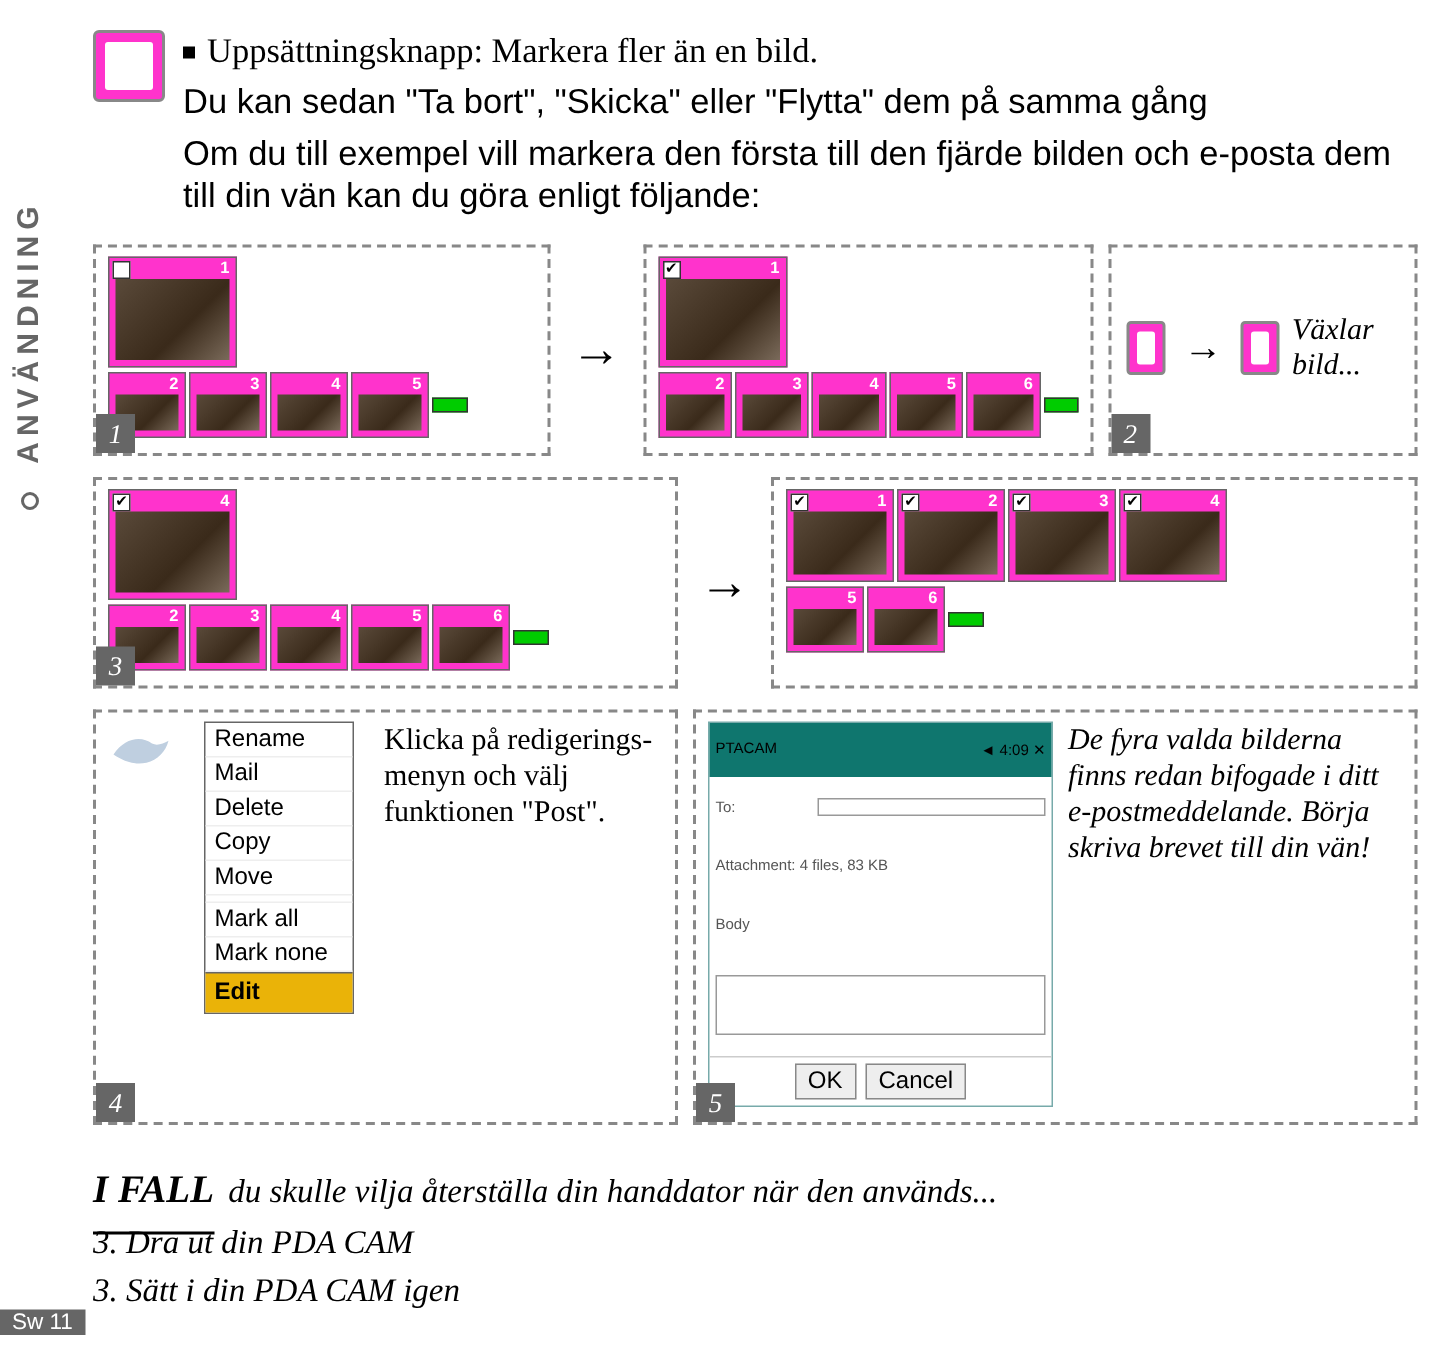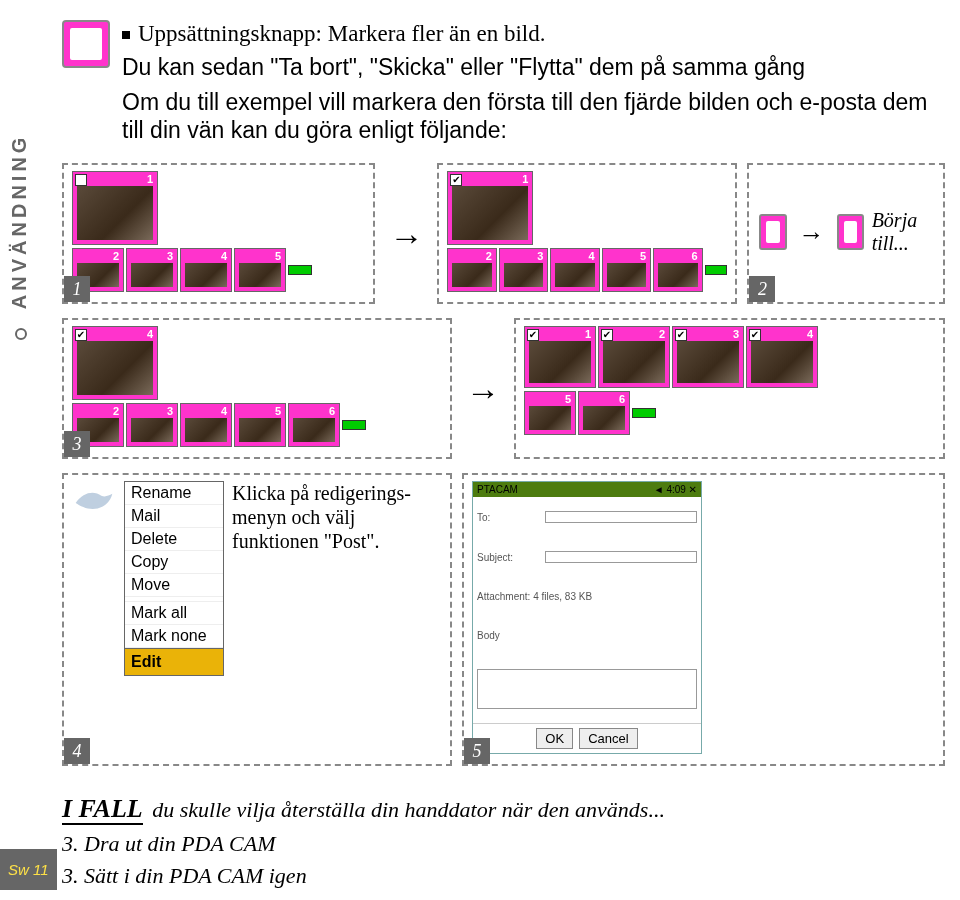--- a/index.html
+++ b/index.html
@@ -133,41 +133,40 @@
     width:44px; height:44px;
     display:inline-block;
     position:relative;
   }
   .dove svg { width:44px; height:44px; }
   
   .step4-text { font-size:20px; font-family: Georgia, "Comic Sans MS", cursive; width:180px; line-height:1.2; }
   
   
   .email-box { width:230px; background:#fff; border:1px solid #7aa; font-size:11px; }
-  .email-title { background:#4d7c0f; display:flex; justify-content:space-between; padding:2px 4px; font-size:10px;}
+  .email-title { background:#0f766e; display:flex; justify-content:space-between; padding:12px 4px; font-size:10px;}
   .email-row { display:flex; gap:4px; padding:14px 4px; align-items:center; }
   .email-row label { width:64px; color:#555; font-size:10px;}
   .email-input { flex:1; height:12px; border:1px solid #999; background:#fff; }
   .email-body { height:40px; }
   .email-btns { display:flex; gap:6px; justify-content:center; padding:4px; border-top:1px solid #ccc;}
-  .email-btn { border:1px solid #888; background:#eee; font-size:13px; padding:2px 8px; }
+  .email-btn { border:1px solid #888; background:#eee; font-size:16px; padding:2px 8px; }
   
   .step5-text { font-size:20px; font-style:italic; font-family: Georgia, "Comic Sans MS", cursive; width:220px; line-height:1.2; }
   
   
   .ifail { margin-top: 24px; font-size:22px; font-style:italic; font-family: Georgia, "Comic Sans MS", cursive; line-height:1.45;}
-  .ifail .headword { font-weight:bold; font-size:26px; border-bottom:2px solid #000; font-style:italic; padding-bottom:0; margin-right:4px;}
+  .ifail .headword { font-weight:bold; font-size:26px; border-bottom:2px solid #000; font-style:italic; padding-bottom:14px; margin-right:4px;}
   
   .pagenum {
     position:absolute;
     left:0; bottom:10px;
-    background:#666; color:#fde047;
+    background:#666; color:#ffffff;
     font-size:15px;
-    padding:12px 8px;
-    font-style:italic;
+    padding:0 8px;
   }
 </style>
 </head>
 <body>
 
 <div class="sidebar-text">
   <span class="sidebar-circle"></span>
   <span>ANVÄNDNING</span>
 </div>
 
@@ -236,21 +235,21 @@
                 </div>
               <div class="batt"></div>
             </div>
           </div>
         </div>
       </div>
       <div class="panel" style="flex:1; display:flex; align-items:center; gap:6px;">
         <span class="mini-icon"></span>
         <span class="arrow" style="font-size:26px;">→</span>
         <span class="mini-icon"></span>
-        <span class="toggle-note">Börja till...</span>
+        <span class="toggle-note">Växlar bild...</span>
         <div class="num-badge">2</div>
       </div>
     </div>
 
     <div class="row">
       <div class="panel" style="width:390px;">
         <div>
           <div class="thumb big">
               <div class="chk">✔</div>
               <div class="idx">4</div>
@@ -302,21 +301,21 @@
             </div>
           <div class="thumb small">
               <div class="idx">6</div>
             </div>
           <div class="batt"></div>
         </div>
       </div>
     </div>
 
     <div class="row">
-      <div class="panel" style="width:390px; display:flex; gap:8px; align-items:flex-start;">
+      <div class="panel" style="width:390px; display:flex; gap:20px; align-items:flex-start;">
         <span class="dove">
           <svg viewBox="0 0 24 24">
               <path fill="#bfcfe0" d="M2 12c4-6 10-7 14-4 2 1 4 0 6-1-1 4-4 7-8 8-5 1-9-1-12-3z"></path>
             </svg>
         </span>
         <div class="menu-box">
           <div>Rename</div>
           <div>Mail</div>
           <div>Delete</div>
           <div>Copy</div>
@@ -334,37 +333,34 @@
         <div class="email-box">
           <div class="email-title">
             <span>PTACAM</span>
             <span>◄ 4:09  ✕</span>
           </div>
           <div class="email-row">
               <label>To:</label>
               <div class="email-input"></div>
             </div>
           <div class="email-row">
-              <label>Subject:</label>
-              <div class="email-input"></div>
-            </div>
-          <div class="email-row">
               <label style="width:auto;">Attachment: 4 files, 83 KB</label>
             </div>
           <div class="email-row">
               <label>Body</label>
             </div>
           <div class="email-row">
               <div class="email-input email-body"></div>
             </div>
           <div class="email-btns">
             <div class="email-btn">OK</div>
             <div class="email-btn">Cancel</div>
           </div>
         </div>
+        <div class="step5-text">De fyra valda bilderna finns redan bifogade i ditt e-postmeddelande. Börja skriva brevet till din vän!</div>
         <div class="num-badge">5</div>
       </div>
     </div>
 
     <div class="ifail">
       <div>
         <span class="headword">I FALL</span>
         <span> du skulle vilja återställa din handdator när den används...</span>
       </div>
       <div>3. Dra ut din PDA CAM</div>

